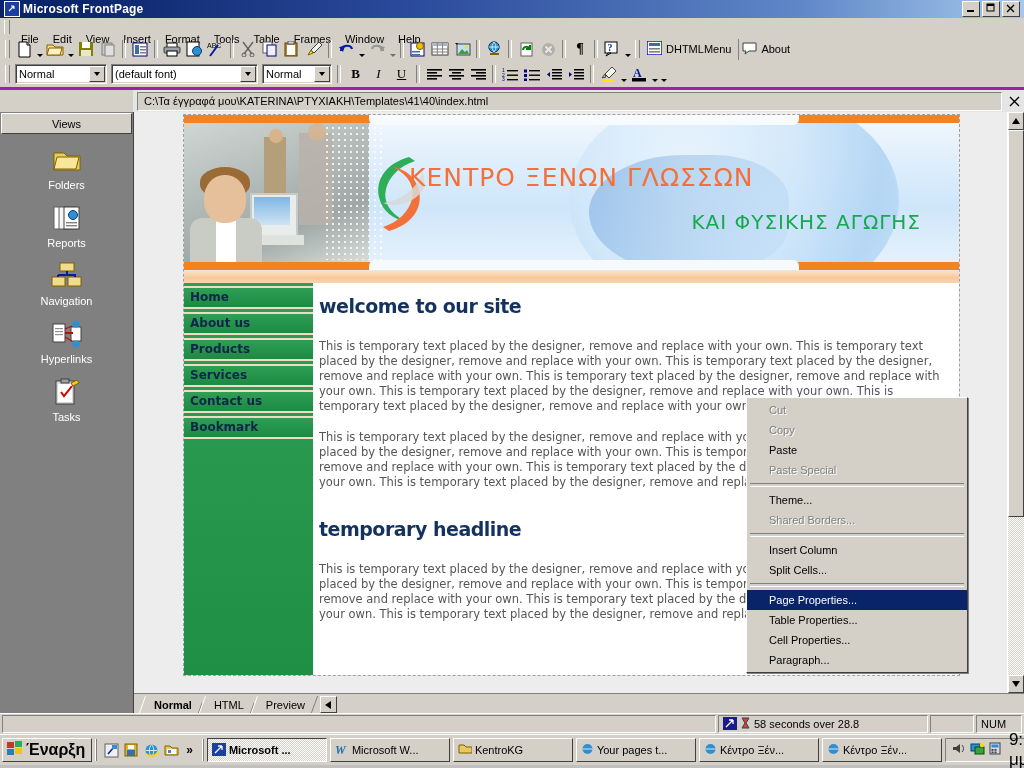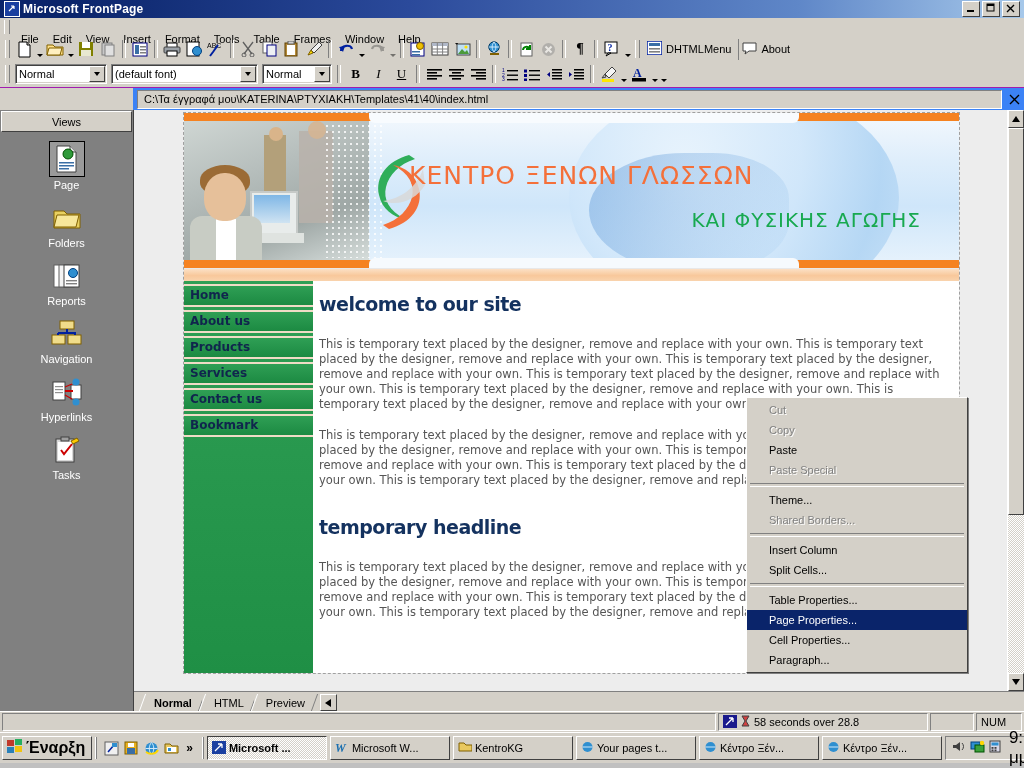--- a/index.html
+++ b/index.html
@@ -79,22 +79,22 @@
     display:flex;align-items:center;justify-content:center;
   }
   .combo .cbtn:after{content:"";border-left:3px solid transparent;border-right:3px solid transparent;border-top:4px solid #000;}
   .fbtn{
     width:23px;height:21px;display:flex;align-items:center;justify-content:center;
     font-size:13px;color:#000;font-family:"Liberation Serif",serif;
   }
 
   
   .addrbar{
-    height:22px;background:#3b82f6;display:flex;align-items:center;
-    border-top:1px solid #a21caf;
+    height:22px;background:#e5e5e5;display:flex;align-items:center;
+    border-top:3px solid #a21caf;
   }
   .addr-field{
     flex:1;height:17px;margin:1px 2px 1px 4px;background:#d4d0c8;
     border-top:1px solid #808080;border-left:1px solid #808080;
     border-right:1px solid #fff;border-bottom:1px solid #fff;
     display:flex;align-items:center;padding-left:6px;font-size:11px;color:#000;
     white-space:nowrap;overflow:hidden;
   }
   .addr-close{width:20px;height:20px;display:flex;align-items:center;justify-content:center;font-size:13px;color:#000;}
 
@@ -724,35 +724,20 @@
         </svg>
     </div>
   </div>
 
   <div class="mainrow">
 
     <div class="views">
       <div class="views-hdr">Views</div>
       <div class="views-list">
 
-        <div class="view-item">
-          <div class="view-ico sel">
-            <svg width="26" height="28">
-                <path d="M3 1h13l6 6v20H3z" fill="#fff" stroke="#404040"></path>
-                <path d="M16 1v6h6" fill="#e0e0e0" stroke="#404040"></path>
-                <circle cx="14" cy="9" r="5" fill="#2f9a3a" stroke="#005000"></circle>
-                <g fill="#3a6ea5">
-                  <rect x="5" y="17" width="15" height="1.5"></rect>
-                  <rect x="5" y="20" width="15" height="1.5"></rect>
-                  <rect x="5" y="23" width="10" height="1.5"></rect>
-                </g>
-              </svg>
-          </div>
-          <div class="view-lbl">Page</div>
-        </div>
 
         <div class="view-item">
           <div class="view-ico">
             <svg width="30" height="26">
                 <path d="M2 6h10l3 3h13v14H2z" fill="#e8d060" stroke="#806000"></path>
                 <path d="M5 10h22l-3 12H2z" fill="#f7e79a" stroke="#806000"></path>
               </svg>
           </div>
           <div class="view-lbl">Folders</div>
         </div>
@@ -1069,19 +1054,19 @@
     <div class="ctxitem disabled">Copy</div>
     <div class="ctxitem">Paste</div>
     <div class="ctxitem disabled">Paste Special</div>
     <div class="ctxsep"></div>
     <div class="ctxitem">Theme...</div>
     <div class="ctxitem disabled">Shared Borders...</div>
     <div class="ctxsep"></div>
     <div class="ctxitem">Insert Column</div>
     <div class="ctxitem">Split Cells...</div>
     <div class="ctxsep"></div>
+    <div class="ctxitem sel">Page Properties...</div>
     <div class="ctxitem">Table Properties...</div>
-    <div class="ctxitem sel">Page Properties...</div>
     <div class="ctxitem">Cell Properties...</div>
     <div class="ctxitem">Paragraph...</div>
   </div>
 
 </div>
 
 </body></html>

